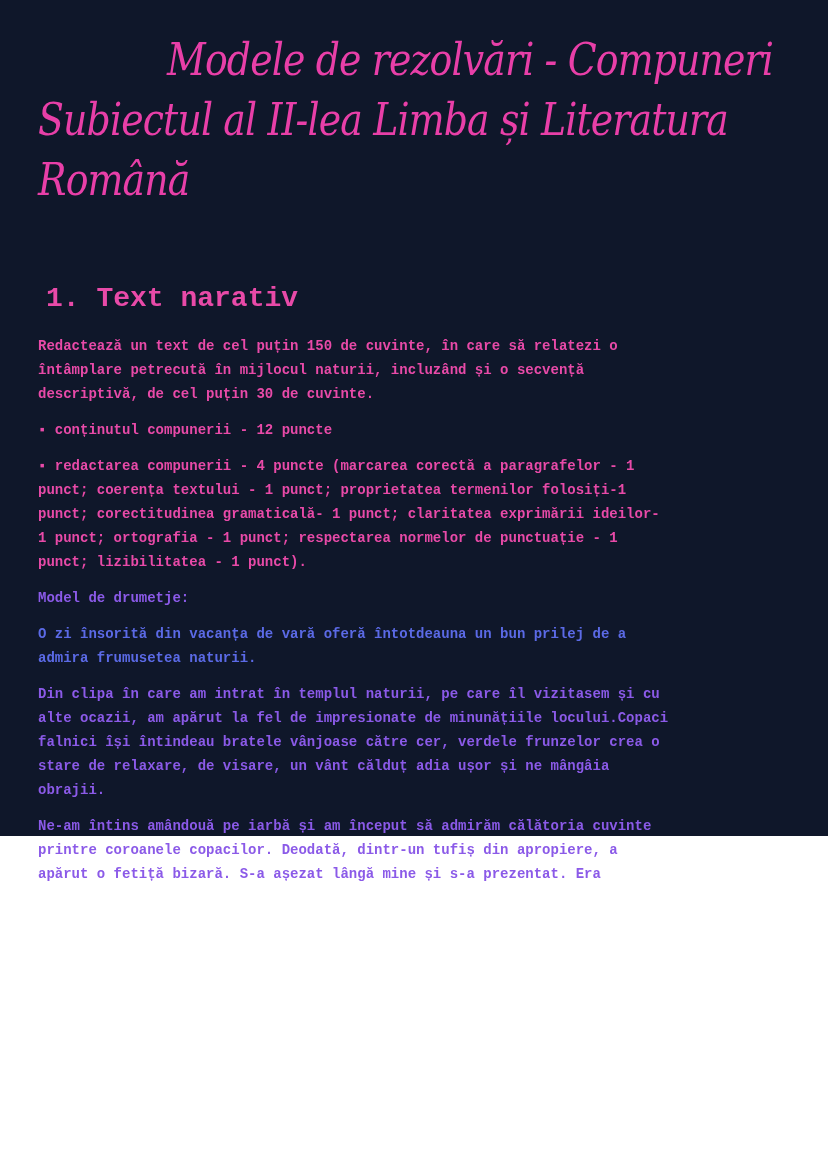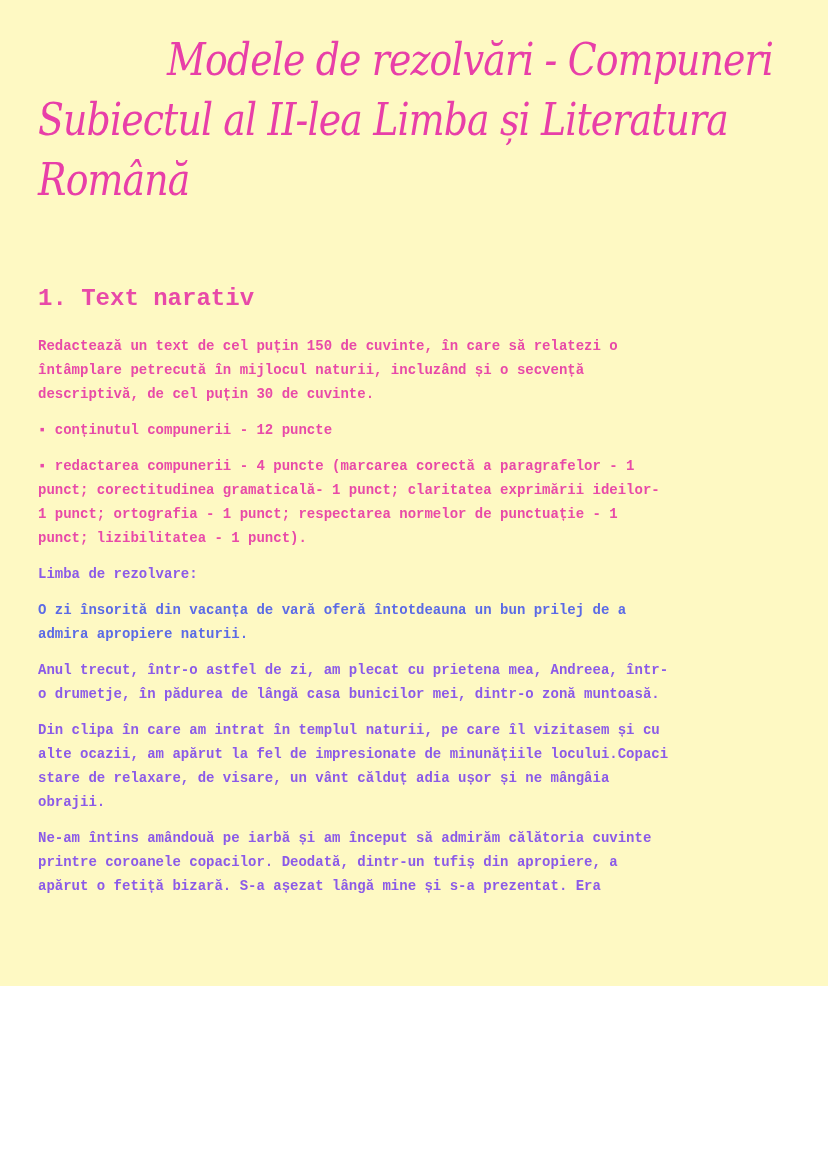--- a/index.html
+++ b/index.html
@@ -10,22 +10,22 @@
     body {
       width: 828px;
       height: 1170px;
       position: relative;
       overflow: hidden;
     }
     .page {
       position: absolute;
       left: 0; top: 0;
       width: 828px;
-      height: 986px;
-      background: #fef9c3;
+      height: 836px;
+      background: #0f172a;
     }
     .title {
       position: absolute;
       left: 38px;
       top: 30px;
       width: 760px;
       font-family: "DejaVu Serif", serif;
       font-style: italic;
       color: #e83fa8;
       font-size: 44px;
@@ -47,24 +47,24 @@
       left: 38px;
       top: 284px;
       width: 760px;
       font-family: "Liberation Mono", "DejaVu Sans Mono", monospace;
       font-weight: bold;
       font-size: 14px;
       line-height: 24px;
       color: #e84aa8;
     }
     .heading {
-      font-size: 24px;
+      font-size: 28px;
       line-height: 30px;
       color: #e84aa8;
-      margin: 0 0 20px 0;
+      margin: 0 0 20px 8px;
       font-weight: bold;
     }
     .para {
       margin: 12px 0 11px 0;
       white-space: normal;
       word-spacing: 0px;
     }
     .line-block { display: block; white-space: pre; }
     .pink { color: #e84aa8; }
     .purple { color: #8b5ae8; }
@@ -91,43 +91,41 @@
       <span class="line-block">descriptivă, de cel puțin 30 de cuvinte.</span>
     </div>
 
 
     <div class="para pink">
       <span class="line-block">▪ conținutul compunerii - 12 puncte</span>
     </div>
 
     <div class="para pink">
       <span class="line-block">▪ redactarea compunerii - 4 puncte (marcarea corectă a paragrafelor - 1</span>
+      <span class="line-block">punct; coerența textului - 1 punct; proprietatea termenilor folosiți-1</span>
       <span class="line-block">punct; corectitudinea gramaticală- 1 punct; claritatea exprimării ideilor-</span>
       <span class="line-block">1 punct; ortografia - 1 punct; respectarea normelor de punctuație - 1</span>
       <span class="line-block">punct; lizibilitatea - 1 punct).</span>
     </div>
 
 
     <div class="para purple">
-      <span class="line-block">Limba de rezolvare:</span>
+      <span class="line-block">Model de drumetje:</span>
     </div>
 
     <div class="para blue">
       <span class="line-block">O zi însorită din vacanța de vară oferă întotdeauna un bun prilej de a</span>
-      <span class="line-block">admira apropiere naturii.</span>
+      <span class="line-block">admira frumusetea naturii.</span>
     </div>
 
-    <div class="para purple">
-      <span class="line-block">Anul trecut, într-o astfel de zi, am plecat cu prietena mea, Andreea, într-</span>
-      <span class="line-block">o drumetje, în pădurea de lângă casa bunicilor mei, dintr-o zonă muntoasă.</span>
-    </div>
 
     <div class="para purple">
       <span class="line-block">Din clipa în care am intrat în templul naturii, pe care îl vizitasem și cu</span>
       <span class="line-block">alte ocazii, am apărut la fel de impresionate de minunățiile locului.Copaci</span>
+      <span class="line-block">falnici își întindeau bratele vânjoase către cer, verdele frunzelor crea o</span>
       <span class="line-block">stare de relaxare, de visare, un vânt călduț adia ușor și ne mângâia</span>
       <span class="line-block">obrajii.</span>
     </div>
 
     <div class="para purple">
       <span class="line-block">Ne-am întins amândouă pe iarbă și am început să admirăm călătoria cuvinte</span>
       <span class="line-block">printre coroanele copacilor. Deodată, dintr-un tufiș din apropiere, a</span>
       <span class="line-block">apărut o fetiță bizară. S-a așezat lângă mine și s-a prezentat. Era</span>
     </div>
 

